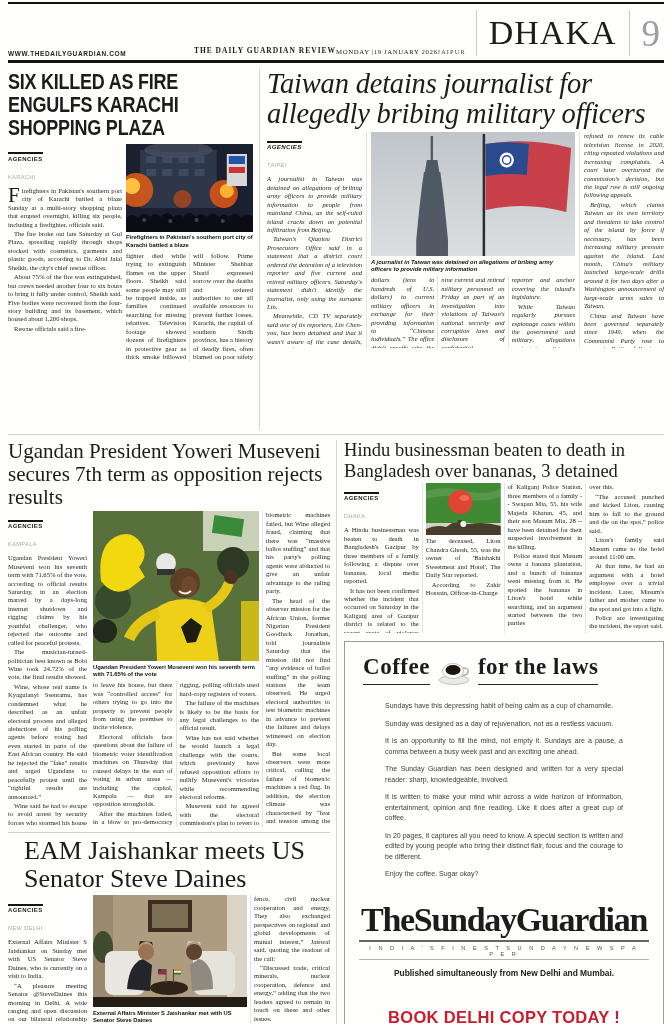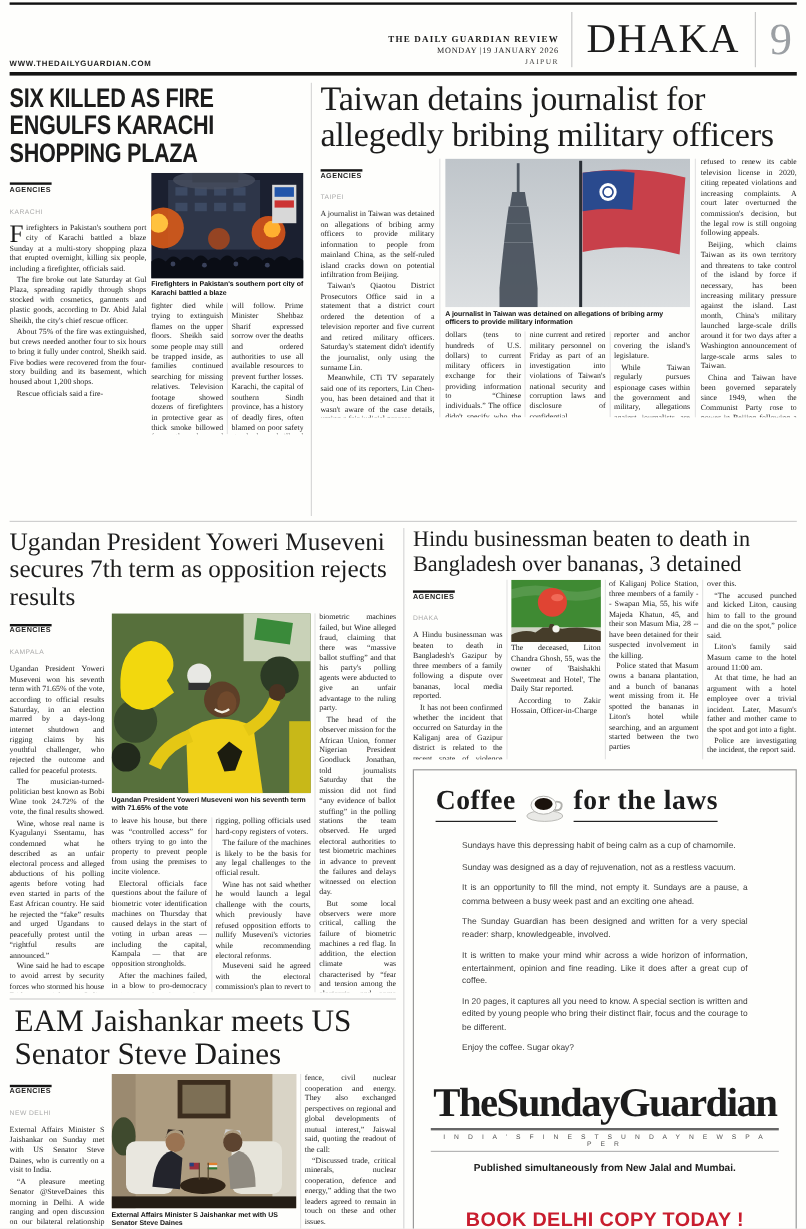--- a/index.html
+++ b/index.html
@@ -4,21 +4,21 @@
 <style>
   html,body{margin:0;padding:0;background:#e8e8e4;}
   .page{width:672px;height:1024px;background:#fefefc;margin:0 auto;position:relative;
         font-family:"Liberation Serif","DejaVu Serif",serif;color:#1c1c1c;overflow:hidden;
         box-sizing:border-box;padding:0 8px;}
   .toprule{height:2px;background:#111;margin-top:2px;}
   
   .hdr{display:flex;align-items:stretch;height:54px;margin-top:2px;}
   .hdr-left{flex:1;display:flex;align-items:flex-end;padding-bottom:3px;}
   .site{font-family:"Liberation Sans",sans-serif;font-weight:bold;font-size:6.5px;letter-spacing:.6px;color:#222;}
-  .hdr-mid{display:flex;flex-direction:column;justify-content:flex-end;align-items:flex-end;
+  .hdr-mid{display:flex;flex-direction:row;justify-content:flex-end;align-items:flex-end;
            padding:0 10px 4px 0;line-height:1.35;}
   .mast{font-weight:bold;font-size:7.5px;letter-spacing:1px;}
   .mdate{font-size:6.8px;letter-spacing:.6px;}
   .mcity{font-size:6.2px;letter-spacing:1.2px;color:#444;}
   .vline{width:1px;background:#c9c9c9;margin:4px 0;}
   .section{display:flex;align-items:center;padding:0 12px;font-size:34px;letter-spacing:1px;}
   .pageno{display:flex;align-items:center;padding:0 4px 0 12px;font-size:37px;color:#9b9fa3;}
   .thickrule{height:3px;background:#141414;}
   
   .byline{margin:3px 0 4px;}
@@ -36,21 +36,21 @@
   .row1{display:flex;padding:6px 0 4px;border-bottom:1px solid #cfcfcf;height:372px;box-sizing:border-box;}
   .karachi{width:252px;border-right:1px solid #d8d8d8;padding-right:6px;box-sizing:border-box;}
   .h-karachi{font-family:"Liberation Sans",sans-serif;font-weight:800;font-size:22.5px;line-height:1.02;
              transform:scaleX(.8);transform-origin:0 0;width:126%;letter-spacing:-.3px;margin:2px 0 2px;}
   .k-body{display:flex;height:218px;overflow:hidden;margin-top:4px;}
   .k-col1{width:118px;padding-right:4px;box-sizing:border-box;}
   .k-mid{flex:1;display:flex;flex-direction:column;}
   .k-sub{display:flex;flex:1;overflow:hidden;}
   .k-sub .sc{flex:1;}
   .k-sub .sc+.sc{border-left:1px solid #e4e4e4;margin-left:3px;padding-left:3px;}
-  .taiwan{flex:1;padding-left:7px;box-sizing:border-box;}
+  .taiwan{flex:1;padding-left:7px;box-sizing:border-box;font-style:italic;}
   .h-taiwan{font-size:28.5px;line-height:1.06;letter-spacing:-.2px;margin:0 0 3px;}
   .t-body{display:flex;height:216px;overflow:hidden;}
   .t-col1{width:100px;padding-right:4px;border-right:1px solid #e4e4e4;box-sizing:border-box;}
   .t-mid{width:212px;padding:0 4px;box-sizing:border-box;display:flex;flex-direction:column;}
   .t-sub{display:flex;flex:1;overflow:hidden;}
   .t-sub .sc{flex:1;}
   .t-sub .sc+.sc{border-left:1px solid #e4e4e4;margin-left:3px;padding-left:3px;}
   .t-col4{flex:1;padding-left:4px;border-left:1px solid #e4e4e4;overflow:hidden;}
   
   .row2{display:flex;padding-top:5px;height:662px;box-sizing:border-box;}
@@ -58,21 +58,21 @@
   .r2r{flex:1;padding-left:7px;box-sizing:border-box;}
   .h-uganda{font-size:21px;line-height:1.1;margin:0 0 2px;}
   .u-body{display:flex;height:316px;overflow:hidden;}
   .u-col1{width:82px;padding-right:3px;box-sizing:border-box;}
   .u-mid{width:172px;display:flex;flex-direction:column;padding:0 3px;box-sizing:border-box;}
   .u-sub{display:flex;flex:1;overflow:hidden;}
   .u-sub .sc{flex:1;}
   .u-sub .sc+.sc{border-left:1px solid #e4e4e4;margin-left:3px;padding-left:3px;}
   .u-col4{flex:1;padding-left:3px;border-left:1px solid #e4e4e4;overflow:hidden;}
   .hsep{border:0;border-top:1px solid #cfcfcf;margin:5px 0 4px;}
-  .h-eam{font-size:26px;line-height:1.08;margin:2px 4px 2px;}
+  .h-eam{font-size:26px;line-height:1.08;margin:2px 16px 2px;}
   .e-body{display:flex;height:232px;overflow:hidden;}
   .e-col1{width:82px;padding-right:3px;box-sizing:border-box;}
   .e-mid{width:160px;display:flex;flex-direction:column;padding:0 3px;box-sizing:border-box;}
   .e-sub{display:flex;flex:1;overflow:hidden;}
   .e-sub .sc{flex:1;}
   .e-sub .sc+.sc{border-left:1px solid #e4e4e4;margin-left:3px;padding-left:3px;}
   .e-col4{flex:1;padding-left:3px;border-left:1px solid #e4e4e4;overflow:hidden;}
   .h-bd{font-size:18.5px;line-height:1.12;margin:0 0 2px;}
   .b-body{display:flex;height:150px;overflow:hidden;}
   .b-col{flex:1;overflow:hidden;}
@@ -428,18 +428,18 @@
             <p>It is an opportunity to fill the mind, not empty it. Sundays are a pause, a comma between a busy week past and an exciting one ahead.</p>
             <p>The Sunday Guardian has been designed and written for a very special reader: sharp, knowledgeable, involved.</p>
             <p>It is written to make your mind whir across a wide horizon of information, entertainment, opinion and fine reading. Like it does after a great cup of coffee.</p>
             <p>In 20 pages, it captures all you need to know. A special section is written and edited by young people who bring their distinct flair, focus and the courage to be different.</p>
             <p>Enjoy the coffee. Sugar okay?</p>
           </div>
         <div class="tsg">
           <span class="tsg-name">TheSundayGuardian</span><br>
           <span class="tsg-tag">I N D I A ’ S   F I N E S T   S U N D A Y   N E W S P A P E R</span>
         </div>
-        <div class="tsg-pub">Published simultaneously from New Jalal and Mumbai.</div>
+        <div class="tsg-pub">Published simultaneously from New Delhi and Mumbai.</div>
         <div class="cta" style="color: rgb(200, 29, 46);">BOOK DELHI COPY TODAY !</div>
       </div>
     </div>
   </div>
 </div>
 
 </body></html>

